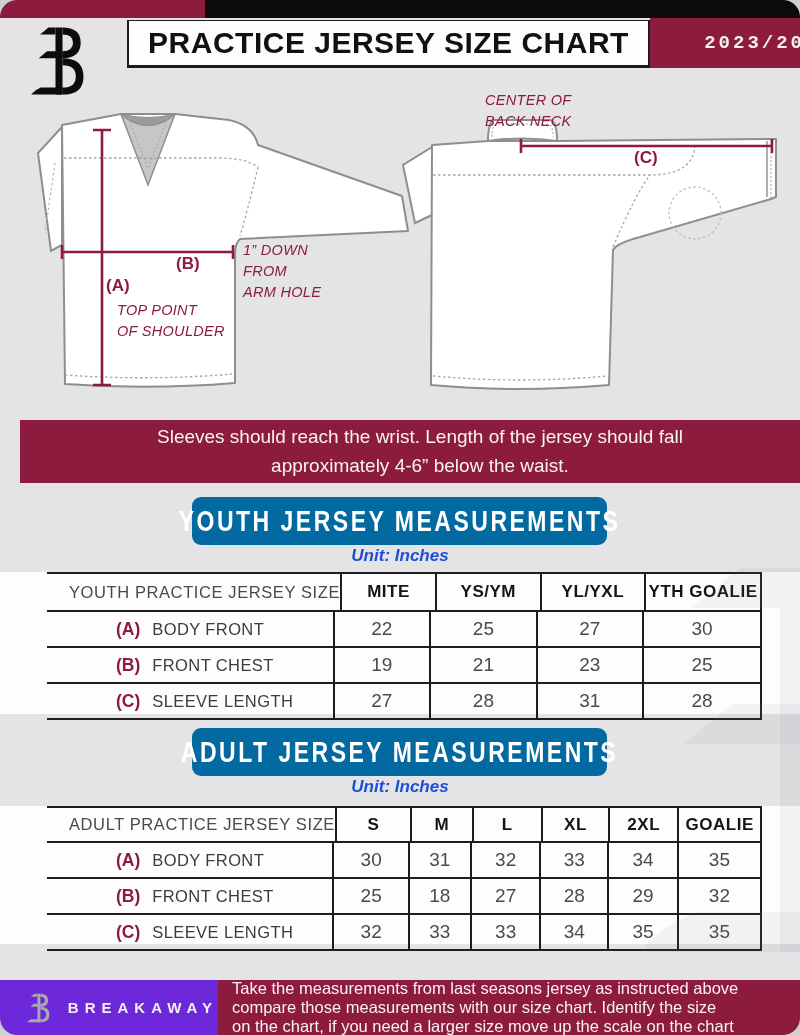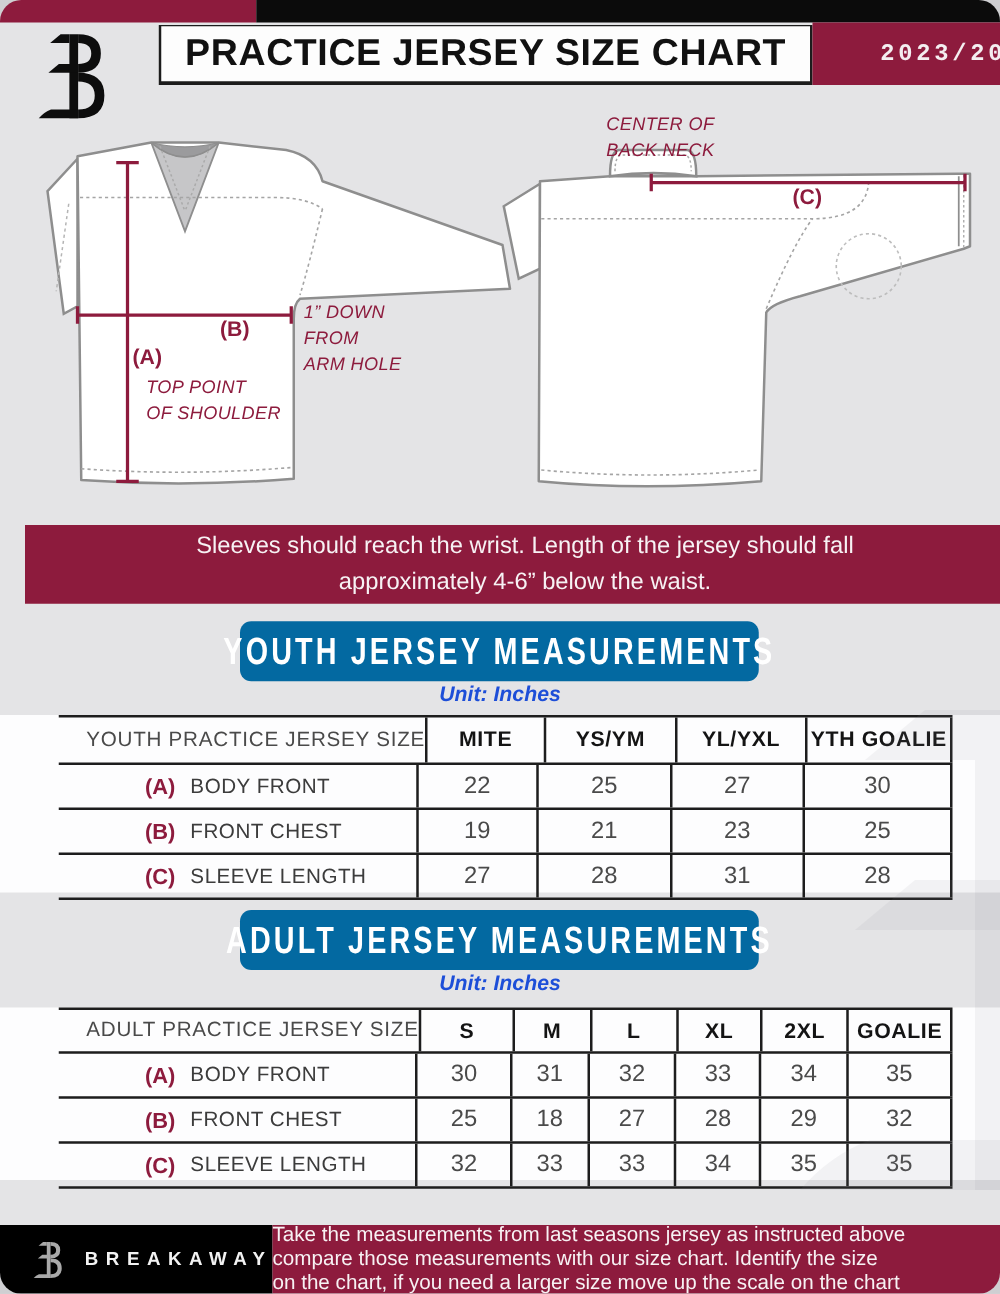--- a/index.html
+++ b/index.html
@@ -75,23 +75,23 @@
   .head-label{justify-content:center;padding-left:0;color:#4a4a4a;font-size:16.5px;letter-spacing:.6px;white-space:nowrap;}
   .col-head{font-weight:700;font-size:17px;color:#141414;letter-spacing:.5px;}
   .rkey{color:#8D1B3D;font-weight:800;font-size:17.5px;}
   .rlabel{color:#3c3c3c;font-size:16.5px;letter-spacing:.4px;white-space:nowrap;}
   .val{font-size:19px;color:#4a4a4a;}
   .w1{width:100px}.w2{width:110px}.w3{width:110px}.w4{width:124px}
   .a1{width:78px}.a2{width:64px}.a3{width:72px}.a4{width:70px}.a5{width:72px}.a6{width:88px}
 
   
   .footer{left:0;top:980px;width:800px;height:55px;display:flex;z-index:2;}
-  .footer-black{width:218px;background:#000000;display:flex;align-items:center;padding-left:24px;box-sizing:border-box;gap:14px;}
+  .footer-black{width:218px;background:#6d28d9;display:flex;align-items:center;padding-left:24px;box-sizing:border-box;gap:14px;}
   .footer-brand{color:#f2f2f2;font-weight:700;font-size:15px;letter-spacing:6px;white-space:nowrap;}
-  .footer-maroon{flex:1;background:#8D1B3D;color:#f7f1f3;display:flex;flex-direction:column;justify-content:center;padding-left:0;}
+  .footer-maroon{flex:1;background:#8D1B3D;color:#f7f1f3;display:flex;flex-direction:column;justify-content:center;padding-left:14px;}
   .footer-maroon div{font-size:16.5px;line-height:1.17;white-space:nowrap;}
 
   
   .watermark{left:600px;top:545px;width:400px;height:430px;z-index:6;color:rgba(128,128,145,0.09);pointer-events:none;}
 </style>
 </head>
 <body>
 
 <div class="page">
 

